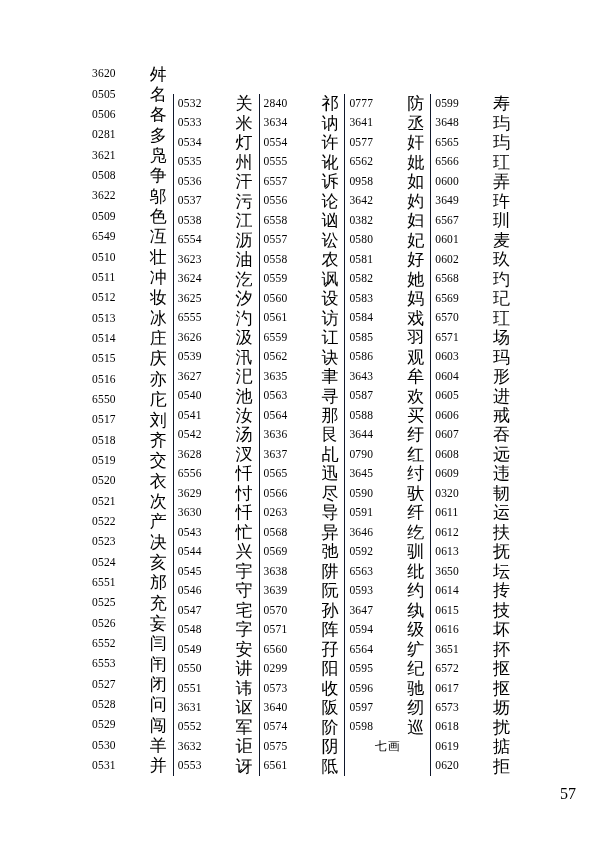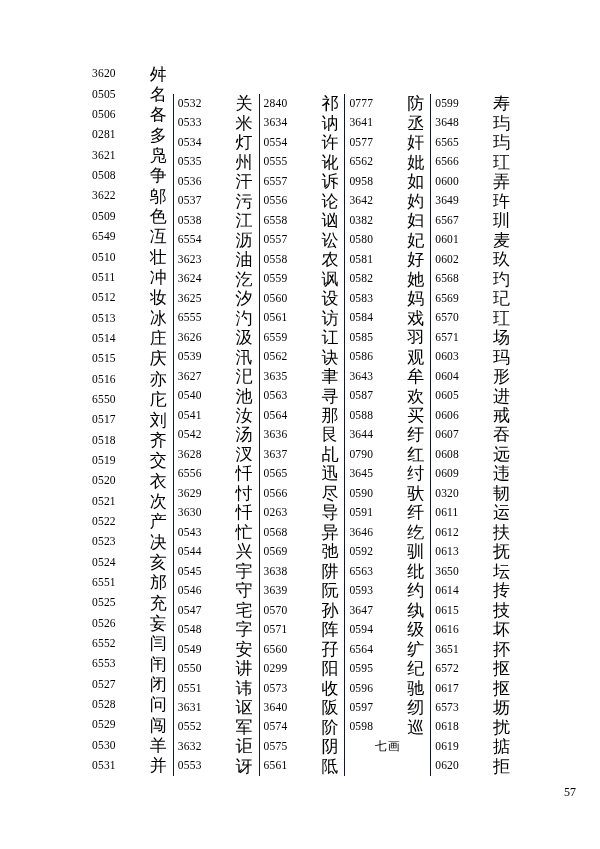--- a/index.html
+++ b/index.html
@@ -76,21 +76,21 @@
   }
   .blank {
     flex: 1 1 0;
     min-height: 0;
   }
   .page-number {
     position: absolute;
     right: 24px;
     top: 785px;
     font-family: "Liberation Serif", serif;
-    font-size: 12px;
+    font-size: 16px;
   }
 </style>
 </head>
 <body>
 
 <div class="page">
   <div class="table-wrap">
 
     <div class="col">
       <div class="cell">

